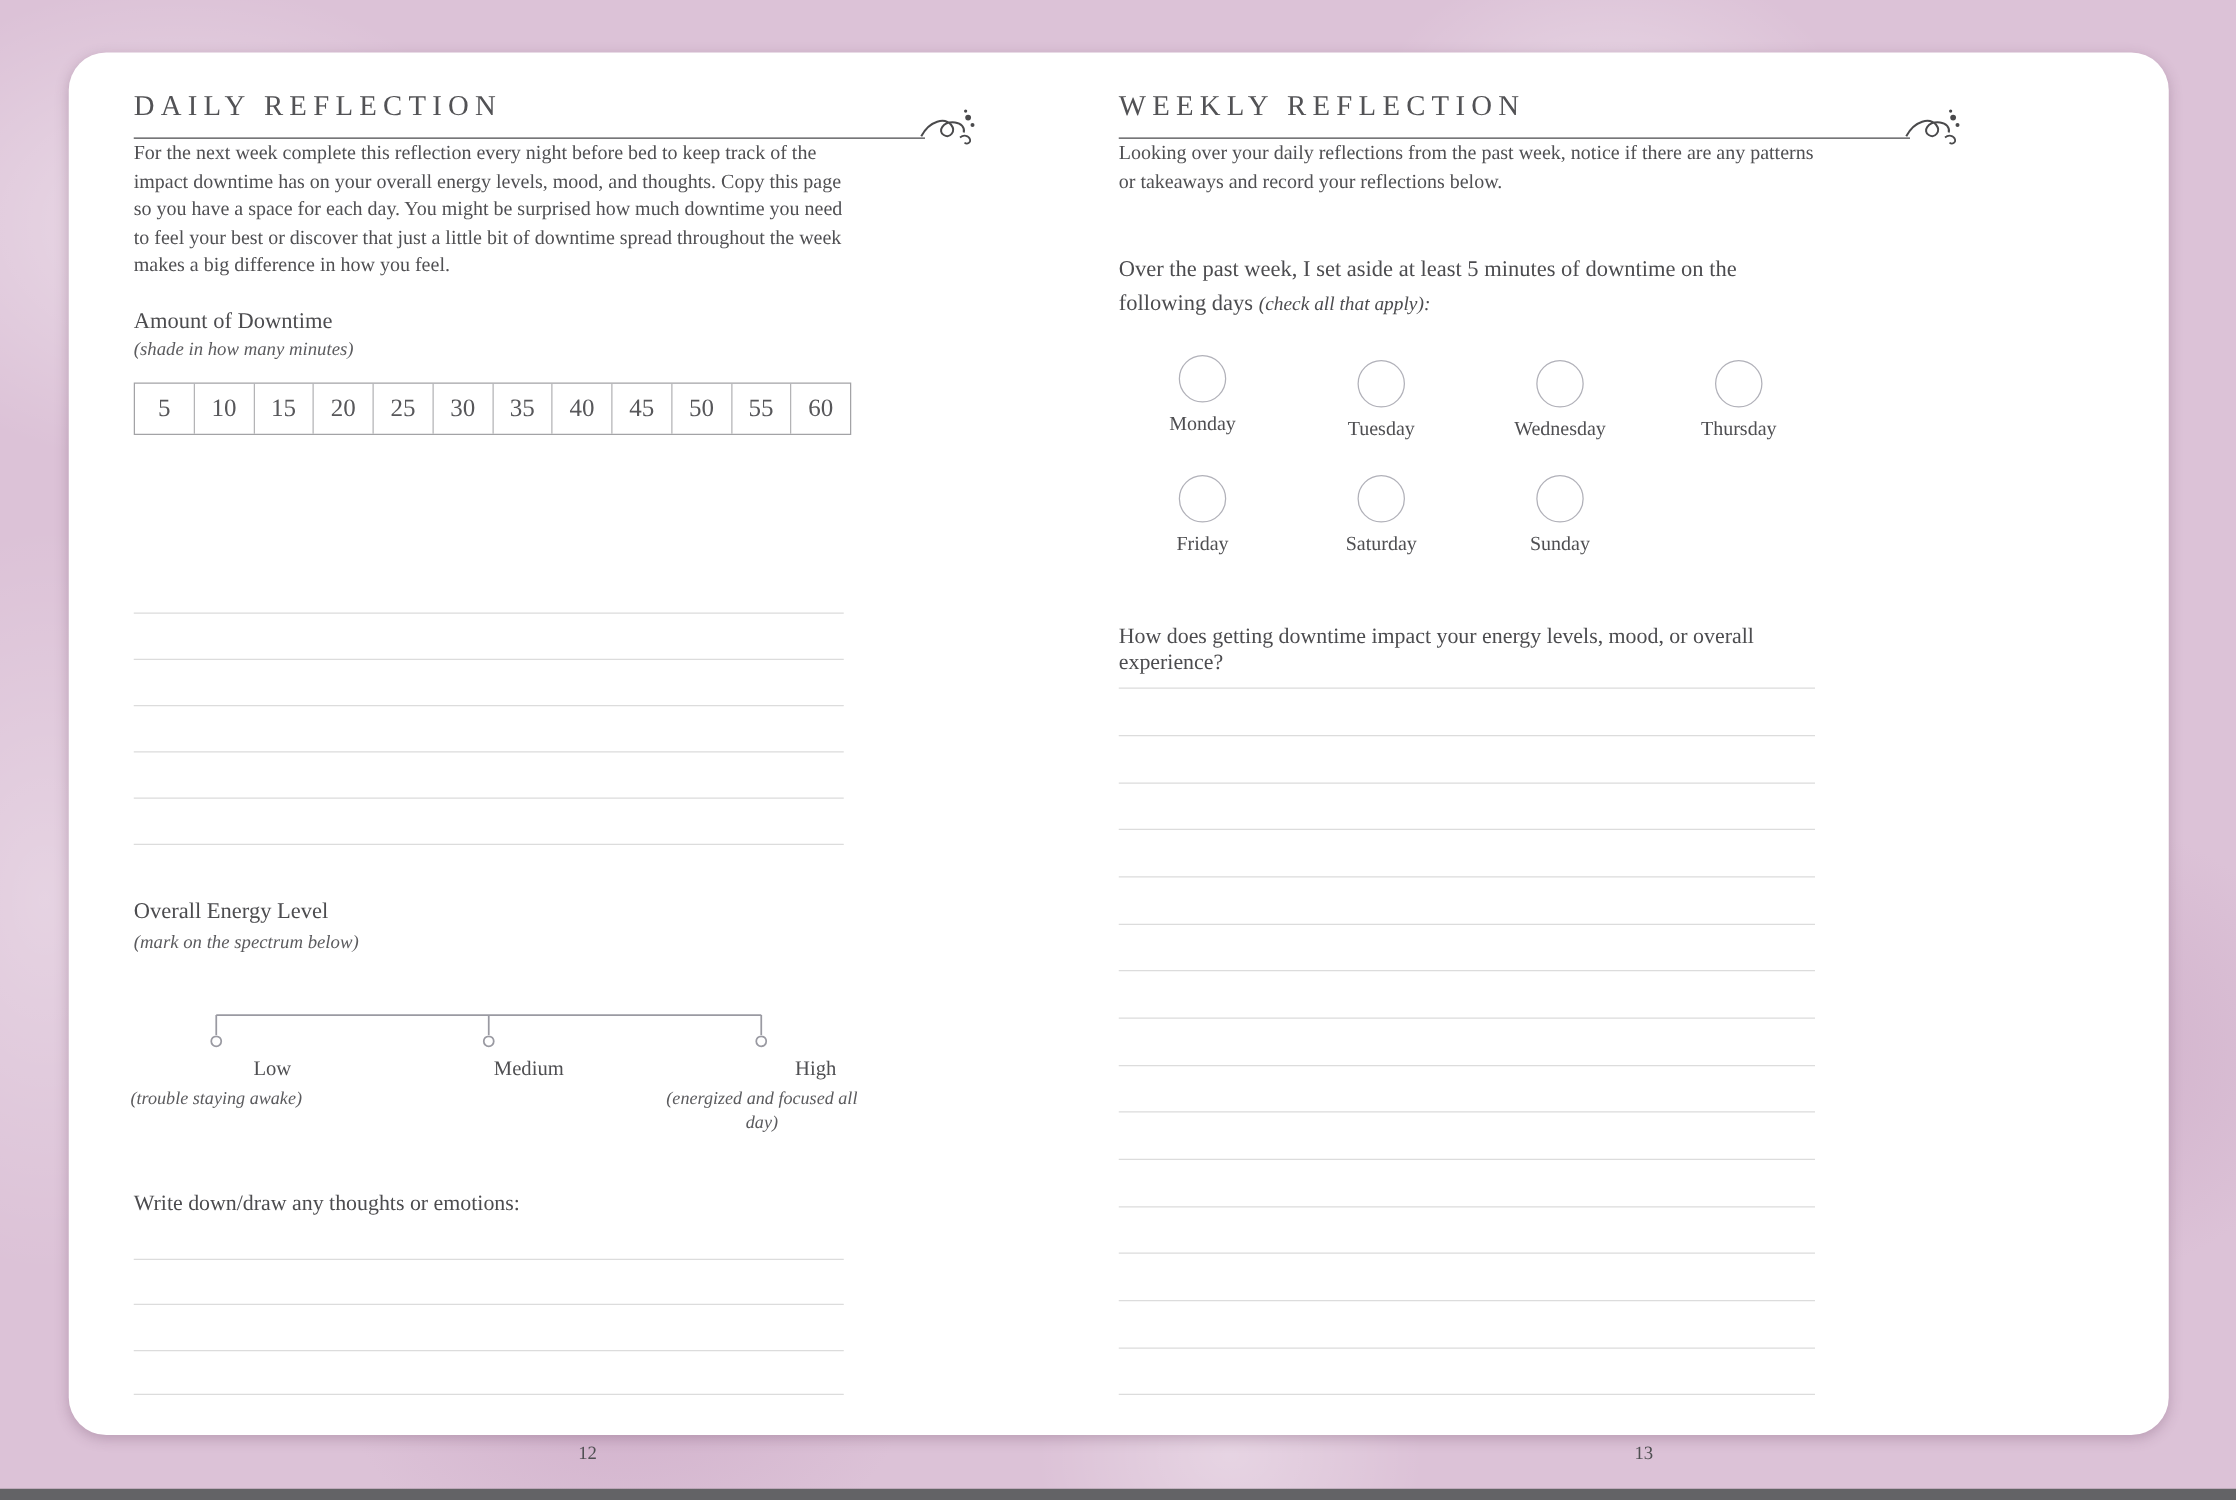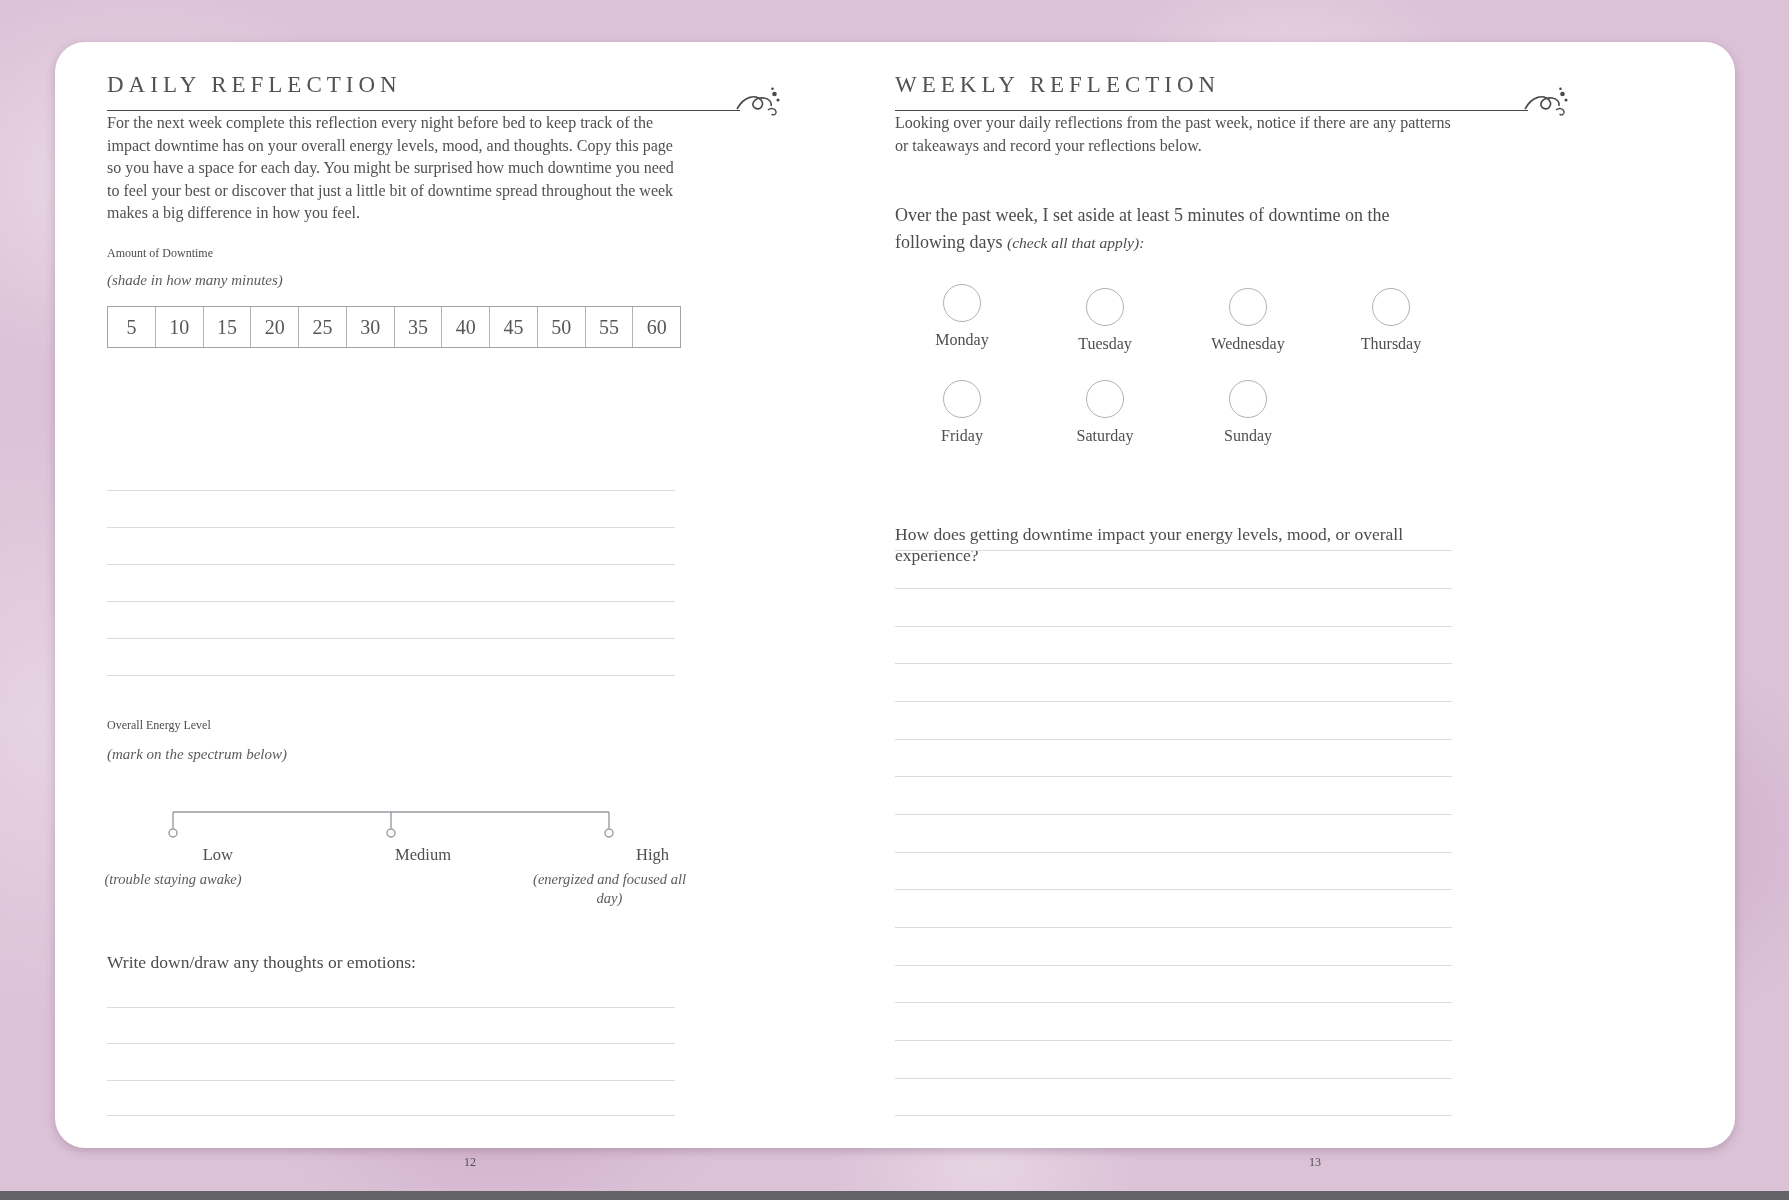--- a/index.html
+++ b/index.html
@@ -22,38 +22,38 @@
     box-shadow:0 3px 10px rgba(96,62,90,.28);
   }
   .bottom-strip{position:absolute;left:0;top:1191px;width:1789px;height:9px;background:#636366;}
   .abs{position:absolute;}
   .title{
     font-size:23px;letter-spacing:5px;color:#525255;white-space:nowrap;
   }
   .title-rule{height:0;border-top:1.6px solid #49494c;}
   .flourish{width:46px;height:32px;}
   .para{font-size:16px;line-height:22.5px;color:#505053;}
-  .label{font-size:12px;color:#4c4c4f;}
+  .label{font-size:18px;color:#4c4c4f;}
   .sublabel{font-size:15px;font-style:italic;color:#5b5b5e;}
   .question{font-size:17.5px;color:#4c4c4f;}
   .ruled-line{position:absolute;height:0;border-top:1px solid #dcdcdc;width:100%;left:0;}
   .min-table{
     display:flex;width:574px;height:42px;border:1px solid #a3a3a6;box-sizing:border-box;
   }
   .min-cell{
     flex:1;display:flex;align-items:center;justify-content:center;
     font-size:20px;color:#57575a;border-right:1px solid #b4b4b6;
   }
   .min-cell:last-child{border-right:none;}
   .day{position:absolute;width:140px;margin-left:-70px;text-align:center;}
   .day-circle{width:36px;height:36px;border:1.6px solid #b1b1b9;border-radius:50%;margin:0 auto;background:#fff;}
   .day-label{margin-top:9px;font-size:16px;color:#4f4f52;}
   .spec-label{position:absolute;width:120px;text-align:right;font-size:16.5px;color:#4f4f52;}
   .spec-note{position:absolute;text-align:center;font-size:14.5px;font-style:italic;color:#5b5b5e;line-height:19px;}
-  .page-num{position:absolute;width:60px;text-align:center;font-size:12px;color:#4f4f52;}
+  .page-num{position:absolute;width:60px;text-align:center;font-size:15px;color:#4f4f52;}
 </style>
 </head>
 <body>
 
 <div id="canvas">
   <div class="card"></div>
 
   <div class="abs title" style="left:107px;top:72px;">DAILY REFLECTION</div>
   <div class="abs title-rule" style="left:107px;top:110px;width:633px;"></div>
   <svg class="abs flourish" style="left:736px;top:86px;" viewBox="0 0 46 32">
@@ -159,21 +159,21 @@
   </div>
   <div class="day" style="left:1248px;top:380px;">
     <div class="day-circle"></div>
     <div class="day-label">Sunday</div>
   </div>
   <div class="day" style="left:1105px;top:380px;">
     <div class="day-circle"></div>
     <div class="day-label">Saturday</div>
   </div>
 
-  <div class="abs question" style="left:895px;top:524px;">How does getting downtime impact your energy levels, mood, or overall experience?</div>
+  <div class="abs question" style="left:895px;top:498px;">How does getting downtime impact your energy levels, mood, or overall experience?</div>
 
   <div class="abs" style="left:895px;top:540px;width:557px;height:585px;">
     <div class="ruled-line" style="top:10px;"></div>
     <div class="ruled-line" style="top:48px;"></div>
     <div class="ruled-line" style="top:86px;"></div>
     <div class="ruled-line" style="top:123px;"></div>
     <div class="ruled-line" style="top:161px;"></div>
     <div class="ruled-line" style="top:199px;"></div>
     <div class="ruled-line" style="top:236px;"></div>
     <div class="ruled-line" style="top:274px;"></div>

